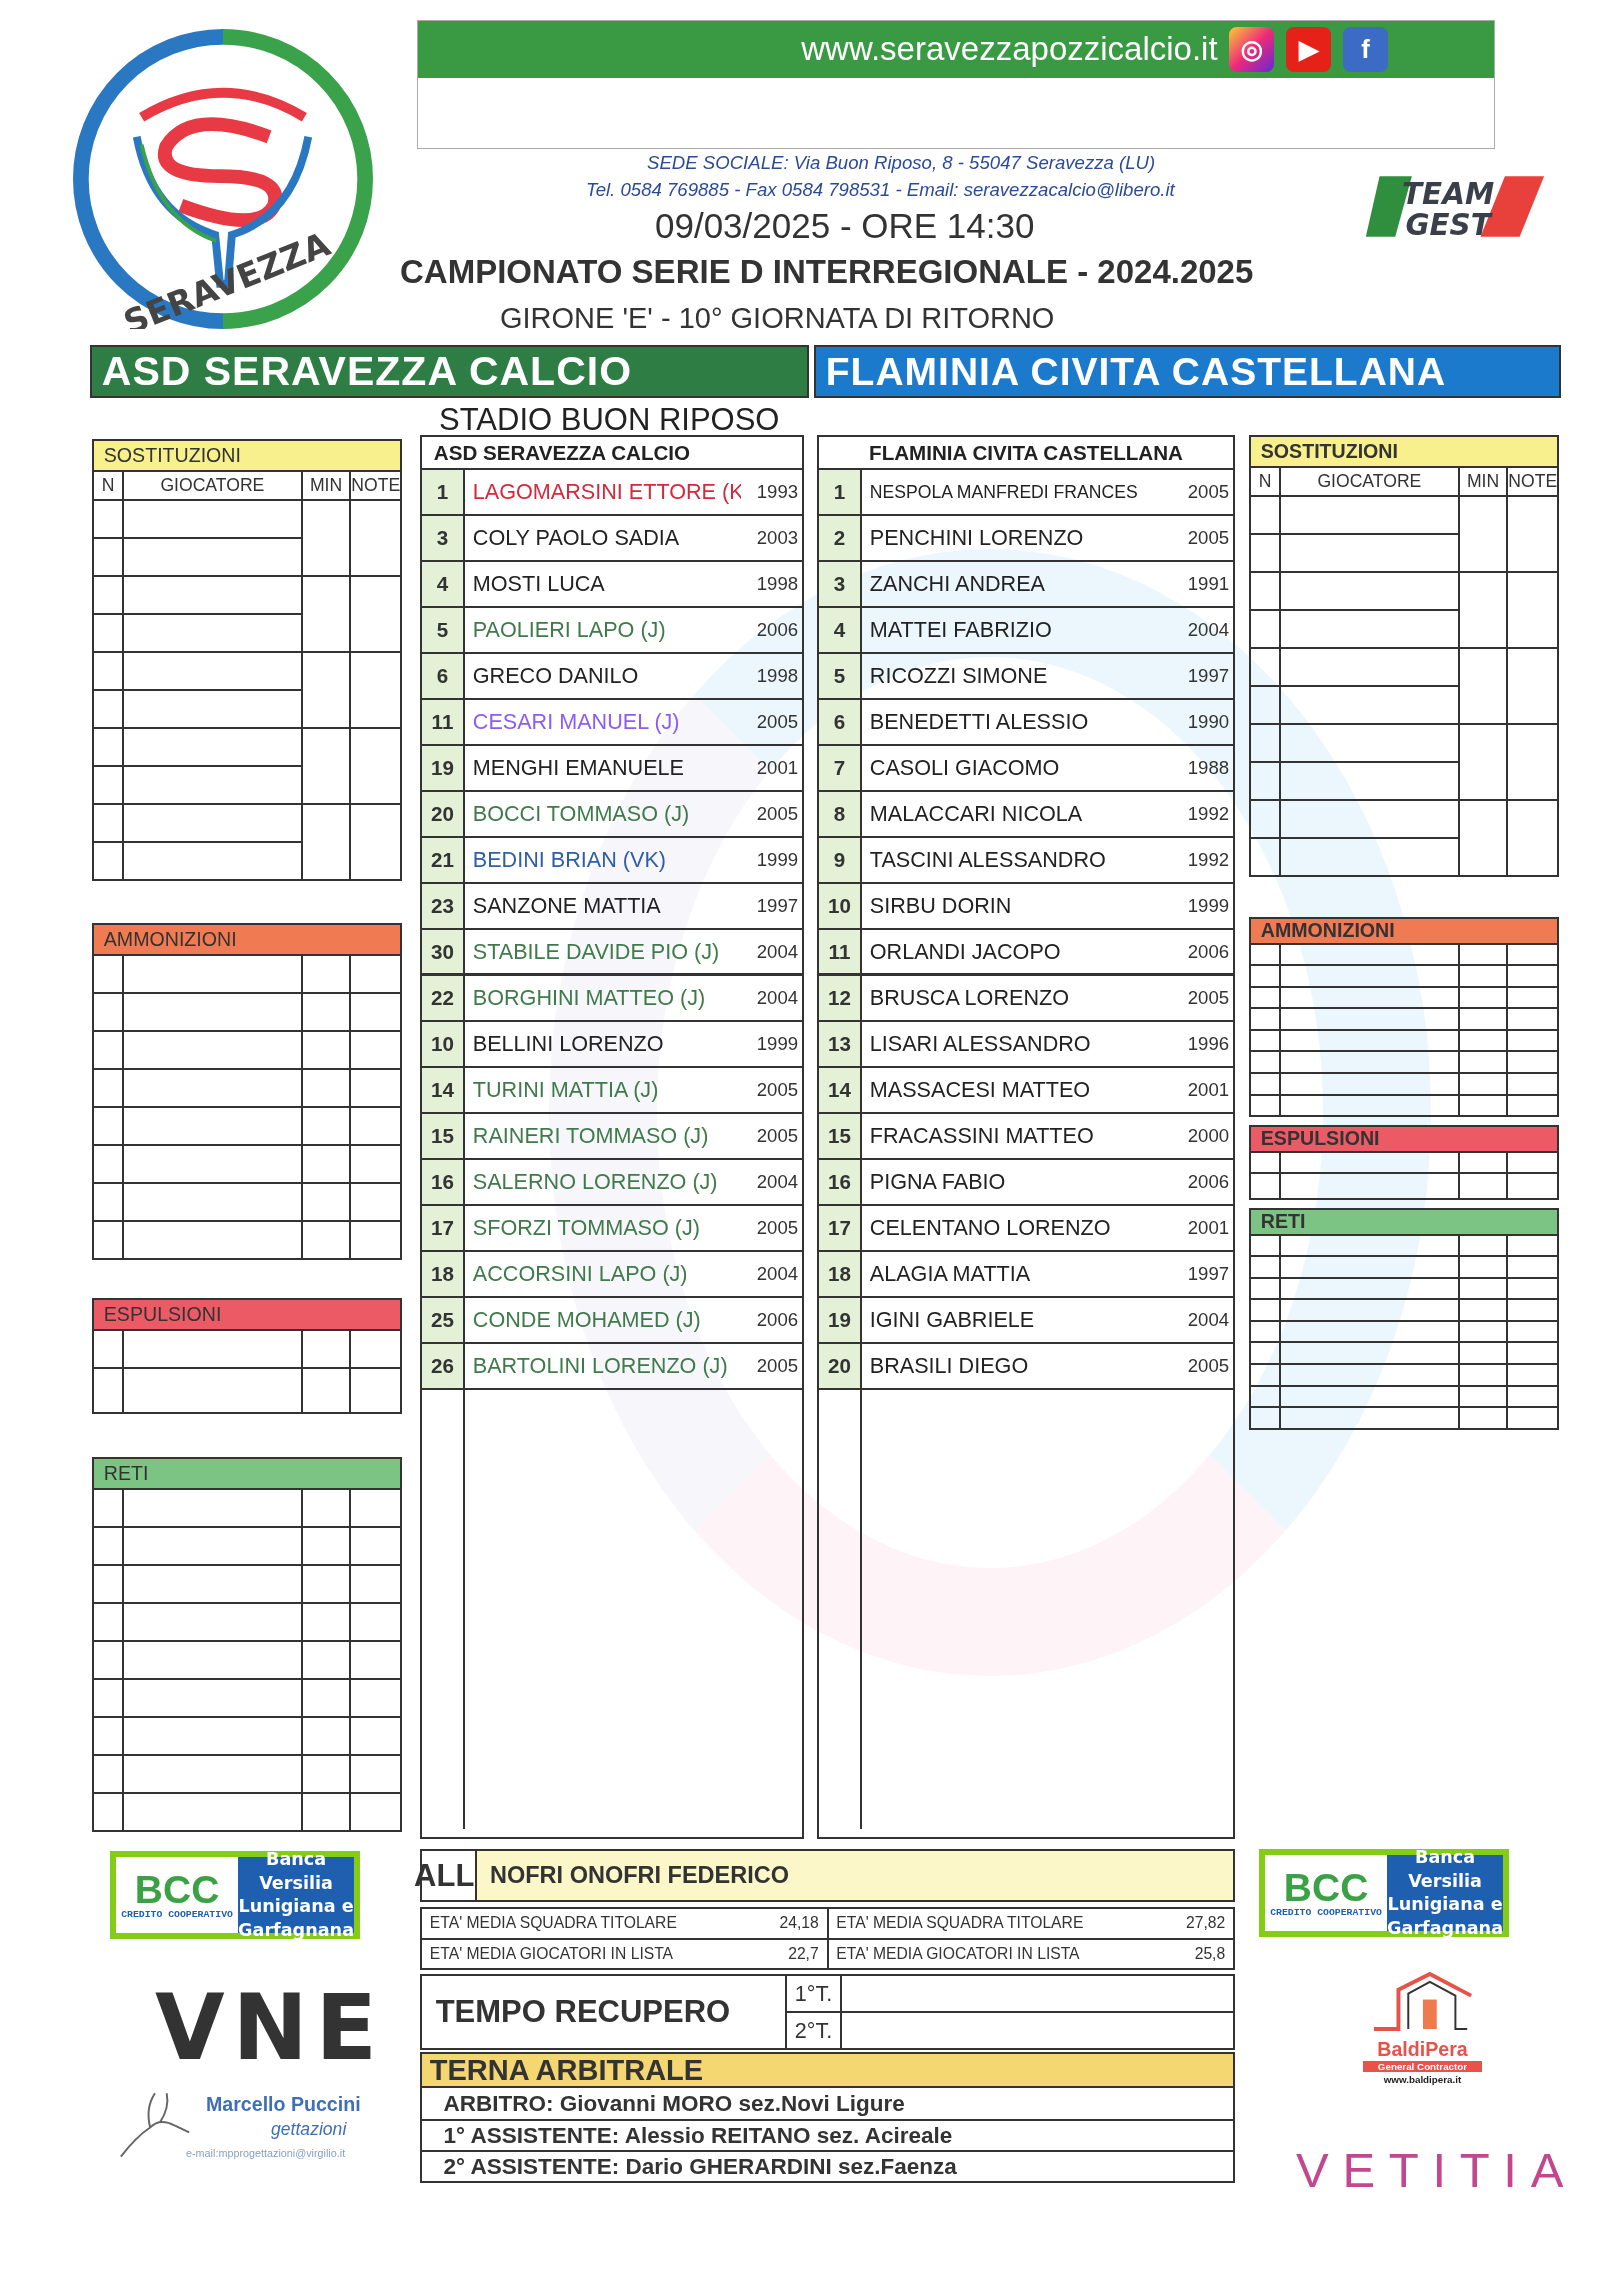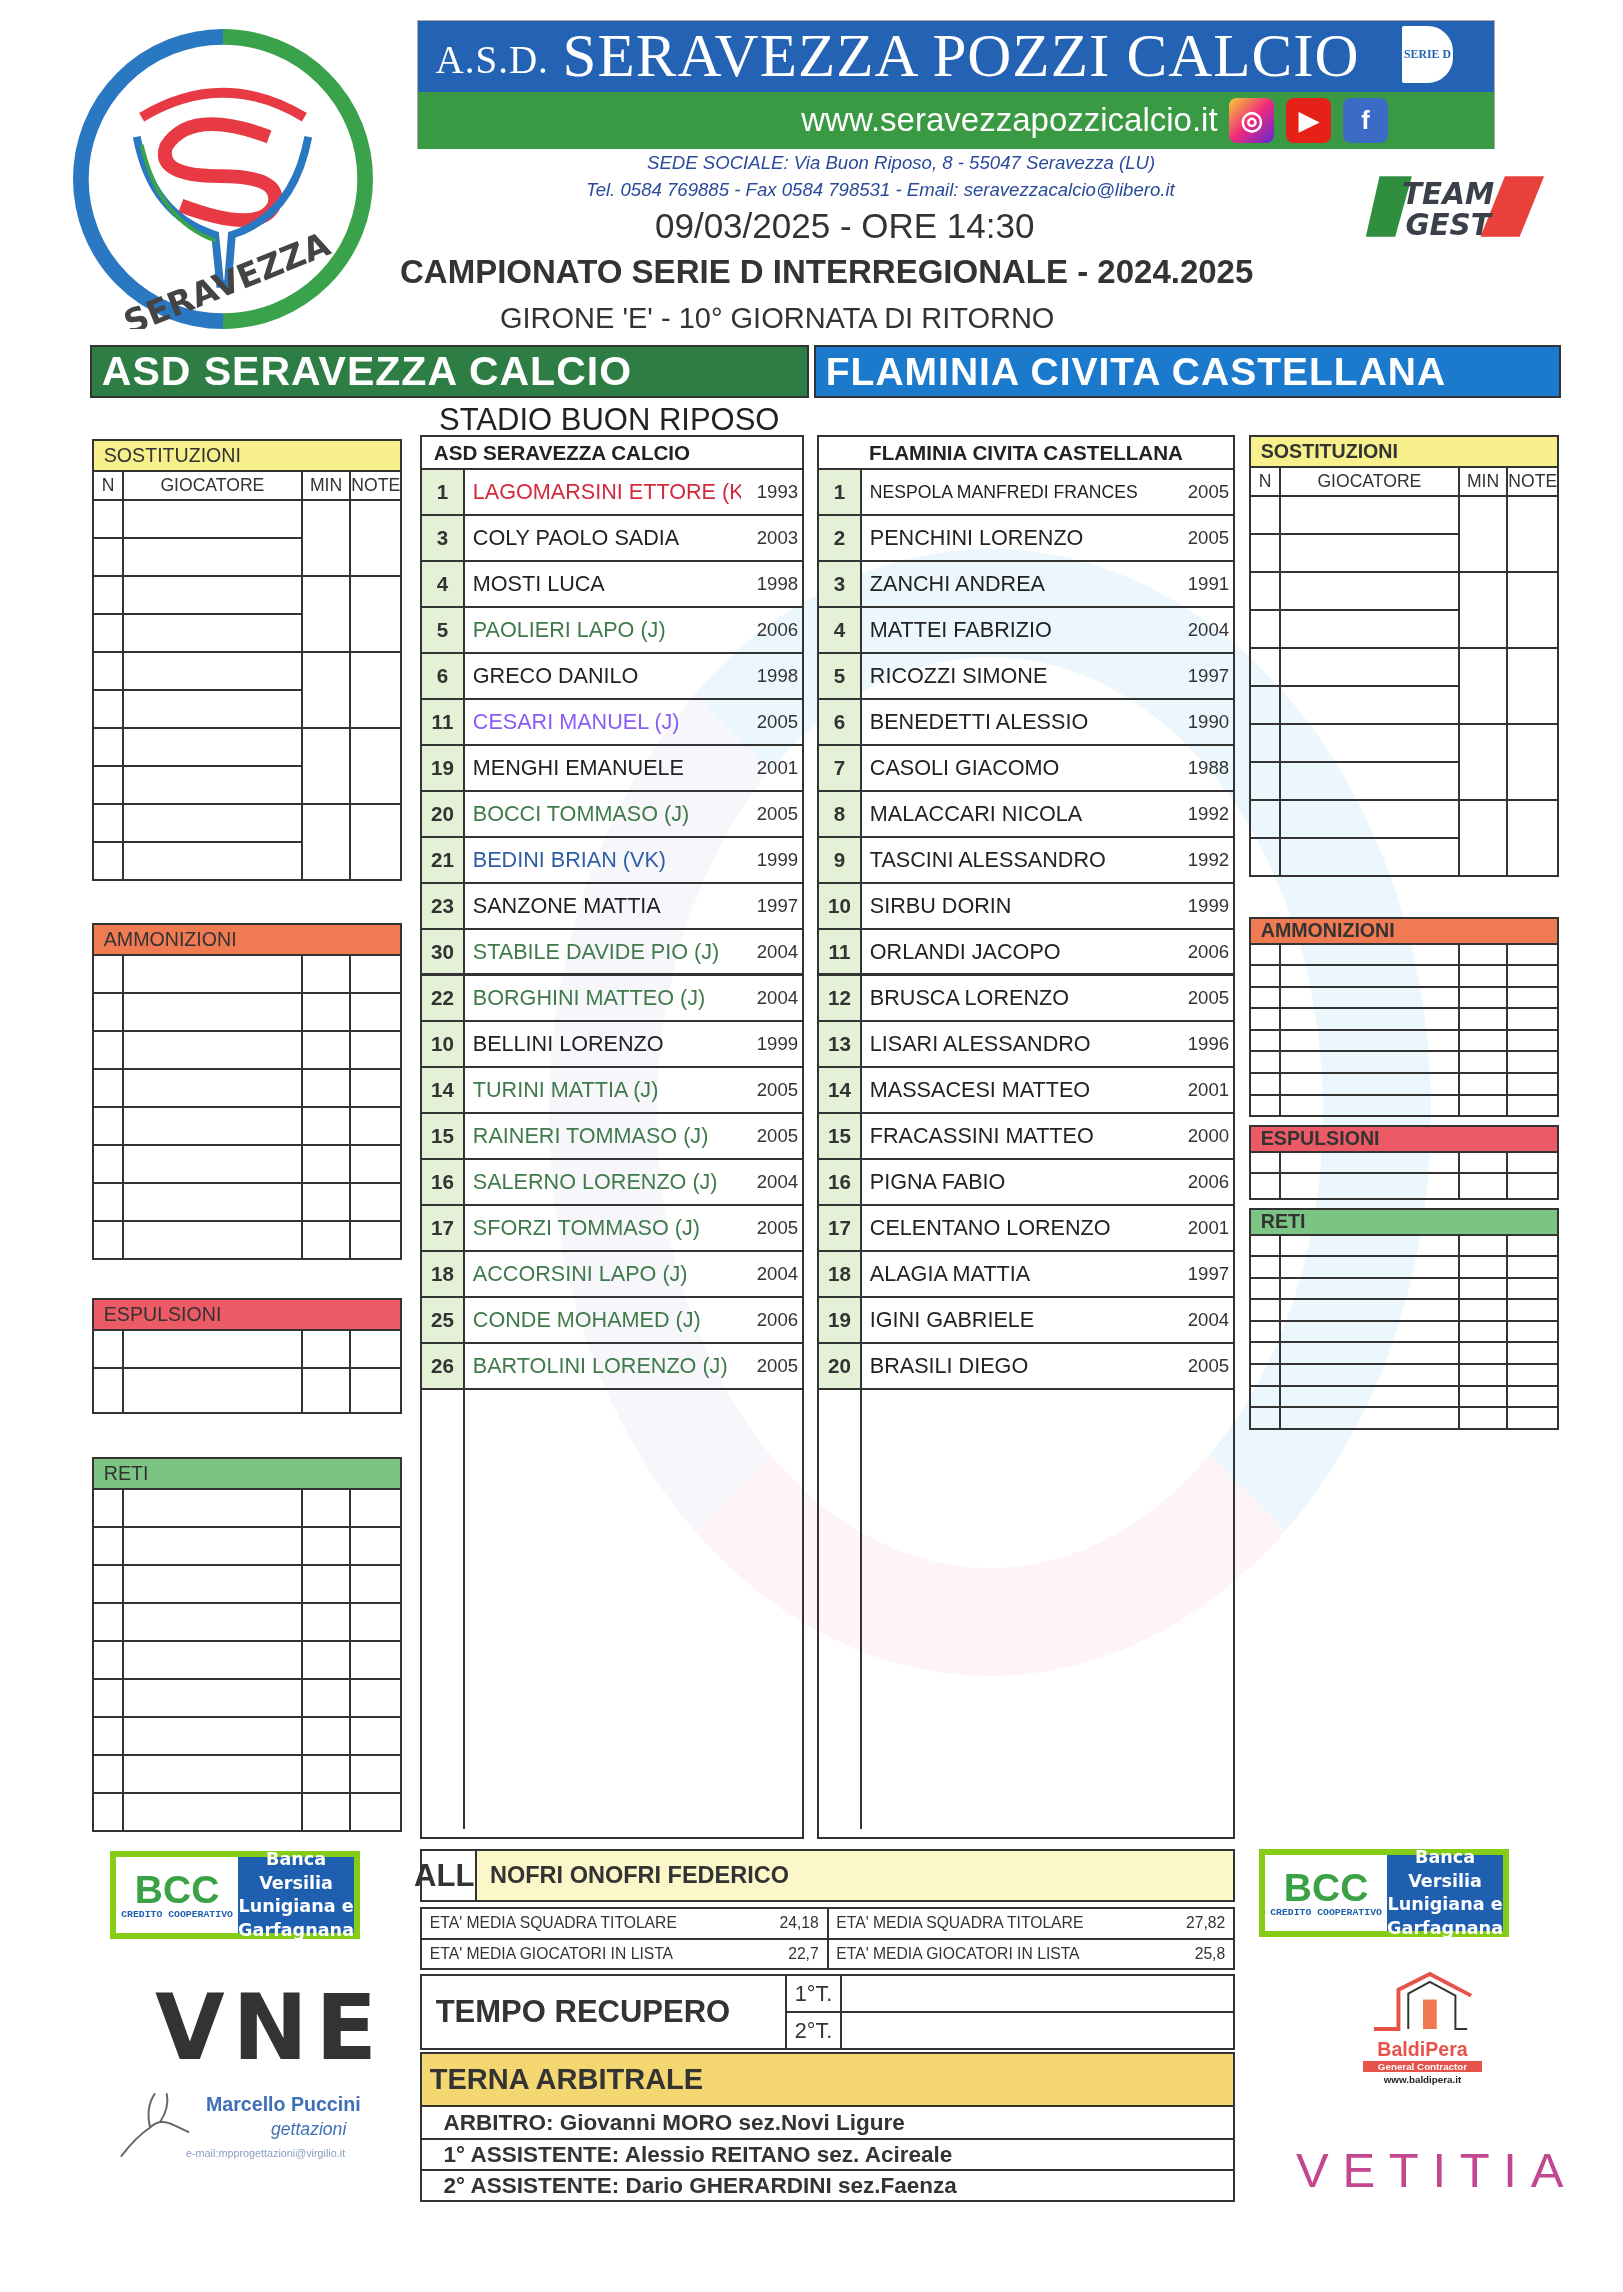--- a/index.html
+++ b/index.html
@@ -76,21 +76,21 @@
   .rec-box { left: 420px; top: 1974px; width: 815px; height: 76px; border: 2px solid #333; display: flex; }
   .rec-title { width: 365px; font-size: 31px; font-weight: bold; color: #333; display: flex; align-items: center; padding-left: 13.7px; border-right: 2px solid #333; }
   .rec-labels { width: 55px; display: flex; flex-direction: column; border-right: 2px solid #333; }
   .rec-labels div { flex: 1; display: flex; align-items: center; justify-content: center; font-size: 21.6px; color: #333; }
   .rec-labels div:first-child { border-bottom: 2px solid #333; }
   .rec-vals { flex: 1; display: flex; flex-direction: column; }
   .rec-vals div { flex: 1; }
   .rec-vals div:first-child { border-bottom: 2px solid #333; }
 
   .terna { left: 420px; top: 2052px; width: 815px; border: 2px solid #333; }
-  .terna-hdr { height: 53px; background: #f5d772; border-bottom: 2px solid #333; font-size: 29px; font-weight: bold; color: #333; padding-left: 7.8px; display: flex; align-items: center; }
+  .terna-hdr { height: 34px; background: #f5d772; border-bottom: 2px solid #333; font-size: 29px; font-weight: bold; color: #333; padding-left: 7.8px; display: flex; align-items: center; }
   .terna-row { height: 31px; font-size: 22.5px; font-weight: bold; color: #333; padding-left: 21.6px; display: flex; align-items: center; }
   .terna-row + .terna-row { border-top: 2px solid #333; }
 
   
   .bcc { width: 250px; height: 88px; border: 6px solid #84cc16; display: flex; background: #1f5fb0; }
   .bcc-logo { width: 147px; background: #fff; display: flex; flex-direction: column; align-items: center; justify-content: center; }
   .bcc-logo .b { font-size: 39px; font-weight: bold; color: #3aa244; line-height: 39px; }
   .bcc-logo .s { font-size: 9.8px; font-weight: bold; color: #1f5fb0; font-family: Liberation Mono, monospace; }
   .bcc-text { flex: 1; color: #fff; font-family: "DejaVu Sans", sans-serif; font-weight: bold; font-size: 17.6px; line-height: 23.5px; text-align: center; display: flex; flex-direction: column; justify-content: center; }
 
@@ -114,27 +114,20 @@
   <path d="M153 8 A145 145 0 0 0 153 298" fill="none" stroke="#2a78c2" stroke-width="16"></path>
   <path d="M153 8 A145 145 0 0 1 153 298" fill="none" stroke="#3aa24a" stroke-width="16"></path>
   <path d="M70 90 Q153 40 236 90" fill="none" stroke="#e83a45" stroke-width="10"></path>
   <path d="M200 110 Q120 80 95 120 Q85 150 150 150 Q215 150 205 180 Q190 210 110 180" fill="none" stroke="#e83a45" stroke-width="14"></path>
   <path d="M65 110 Q80 190 145 210 L150 260 L158 260 L162 210 Q225 190 240 110" fill="none" stroke="#2a78c2" stroke-width="8"></path>
   <path d="M70 118 Q88 196 146 216" fill="none" stroke="#3aa24a" stroke-width="4"></path>
   <text x="153" y="272" text-anchor="middle" font-family="DejaVu Sans, sans-serif" font-size="34" font-weight="bold" fill="#444" transform="rotate(-22 153 250)">SERAVEZZA</text>
 </svg>
 
 <div class="abs banner">
-  <div class="banner-top">
-    <span class="asd">A.S.D.</span>
-    <span class="club">SERAVEZZA POZZI CALCIO</span>
-    <div class="seried">
-        <span>SERIE D</span>
-      </div>
-  </div>
   <div class="banner-bot">
     <span>www.seravezzapozzicalcio.it</span>
     <span class="social ig">◎</span>
     <span class="social yt">▶</span>
     <span class="social fb">f</span>
   </div>
 </div>
 
 <div class="abs sede">SEDE SOCIALE: Via Buon Riposo, 8 - 55047 Seravezza (LU)</div>
 <div class="abs contact">Tel. 0584 769885 - Fax 0584 798531 - Email: seravezzacalcio@libero.it</div>

